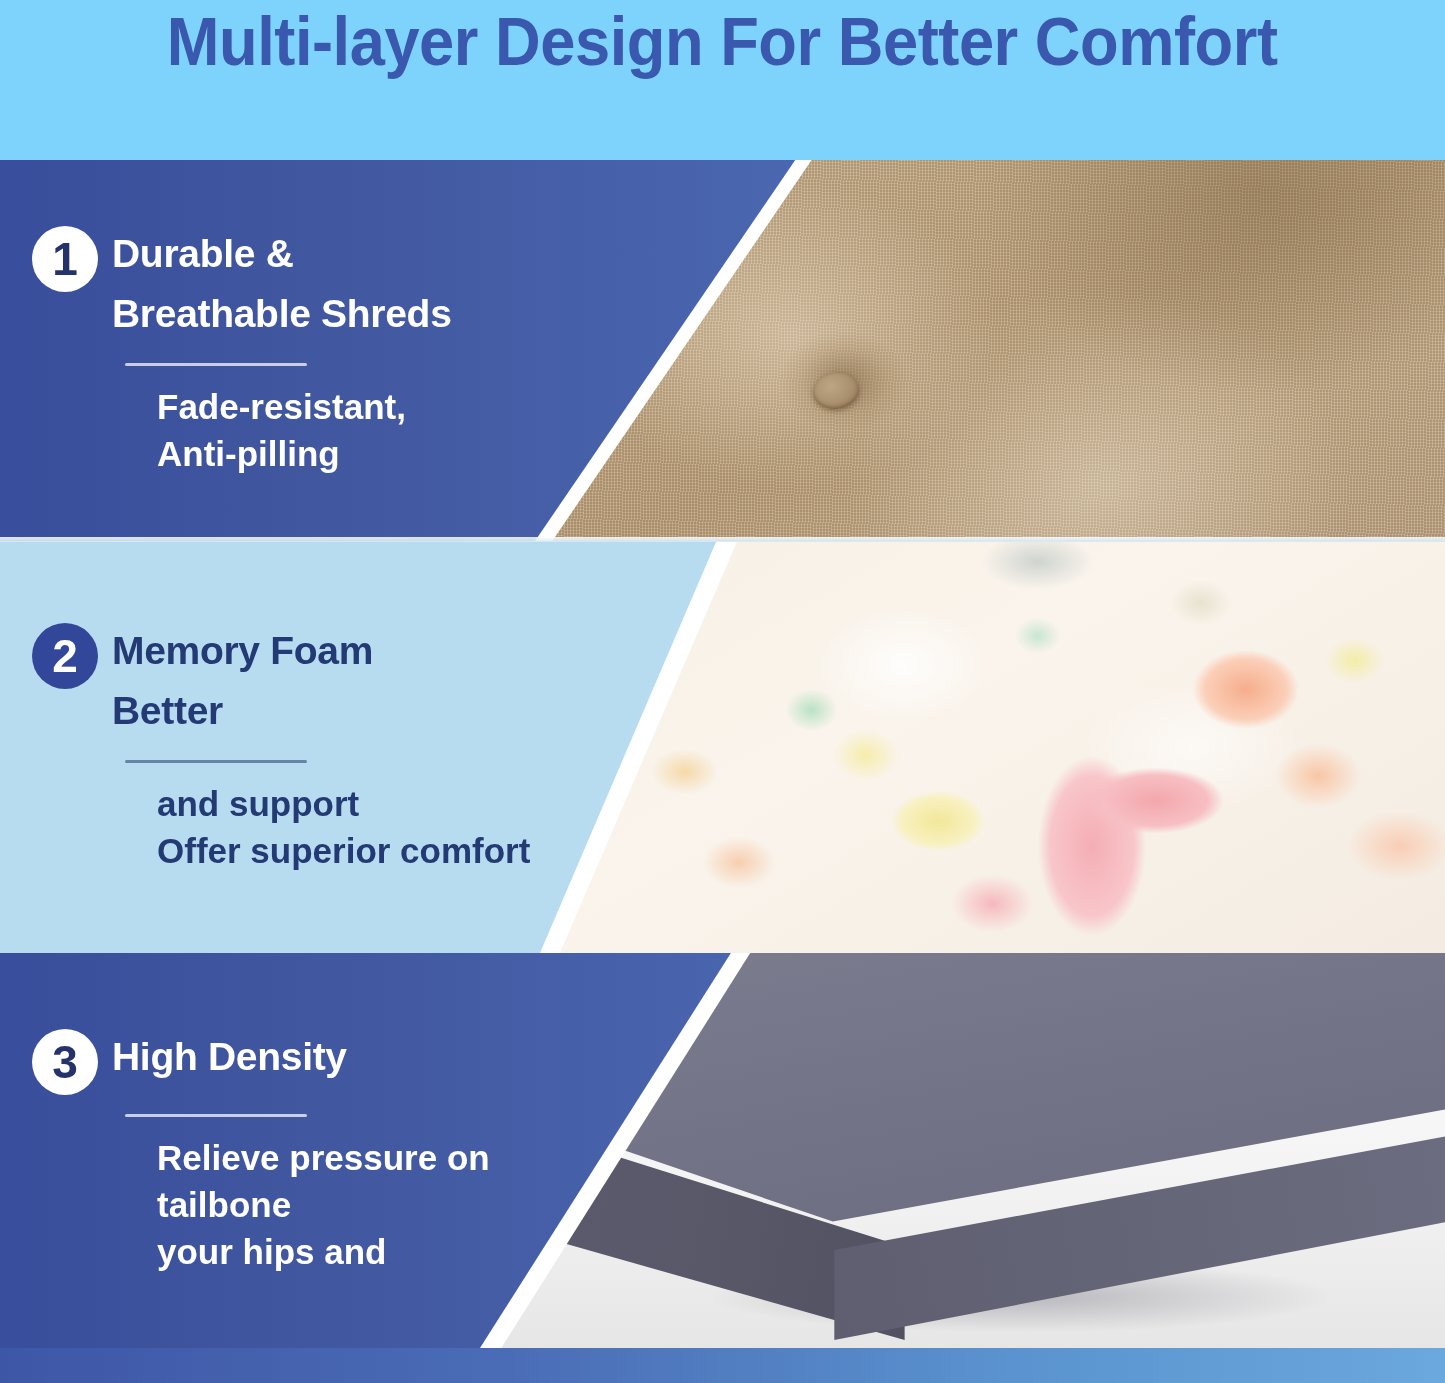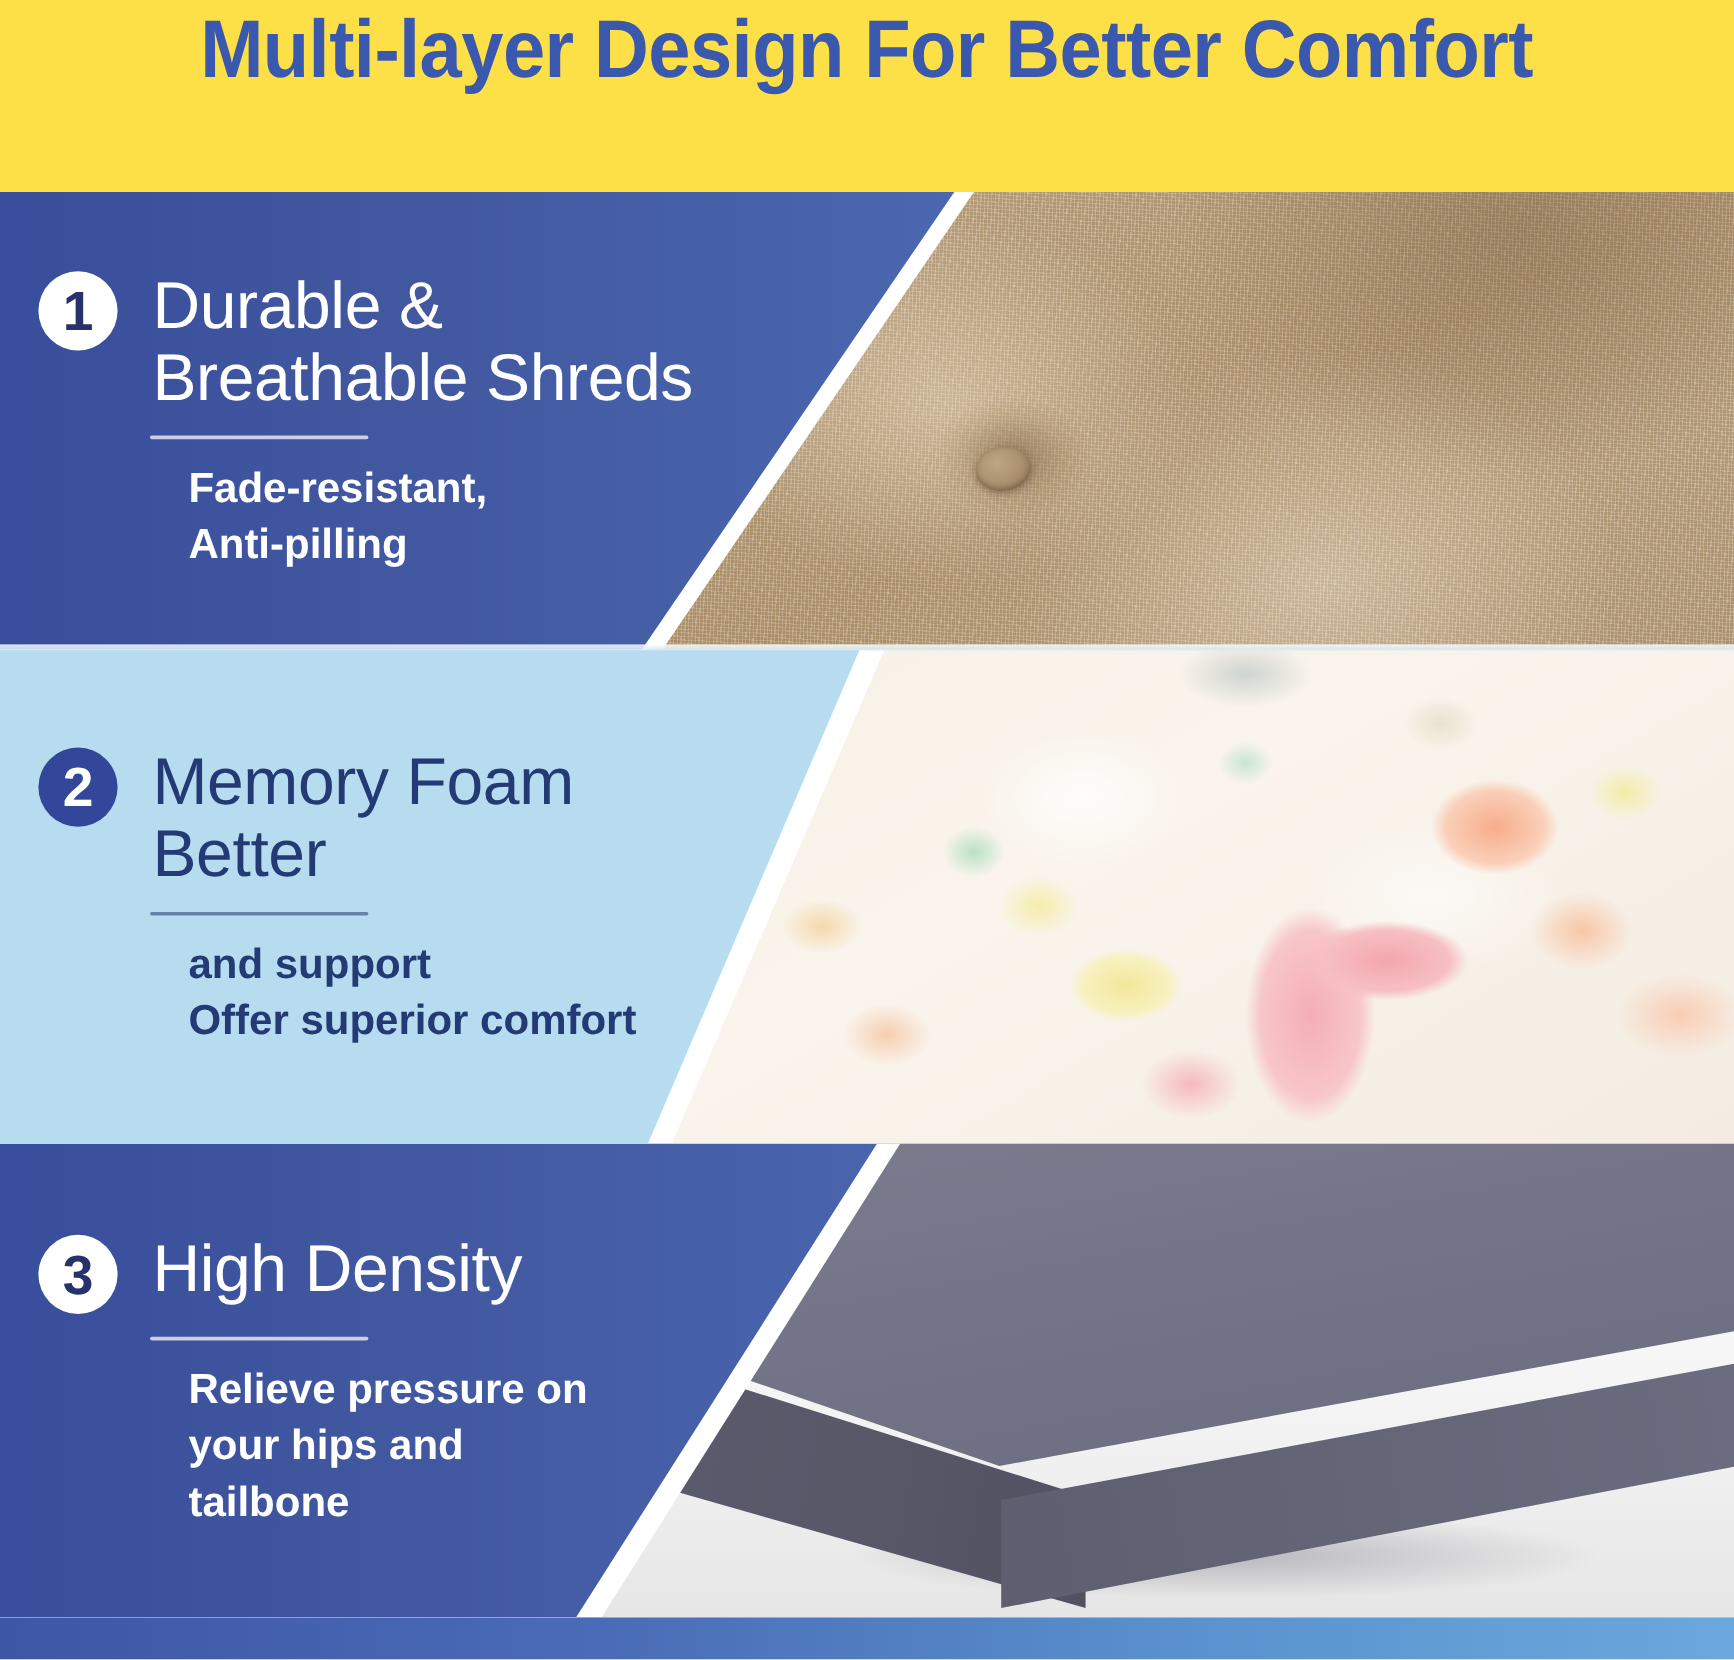--- a/index.html
+++ b/index.html
@@ -21,21 +21,21 @@
     background: #ffffff;
   }
 
   
   .title-band {
     position: absolute;
     left: 0;
     top: 0;
     width: 1445px;
     height: 160px;
-    background: #fde047;
+    background: #7dd3fc;
     display: flex;
     align-items: flex-start;
     justify-content: center;
     padding-top: 2px;
     box-sizing: border-box;
   }
   .title-text {
     font-family: "Liberation Sans", sans-serif;
     font-weight: bold;
     font-size: 68px;
@@ -232,26 +232,25 @@
     justify-content: center;
     font-size: 46px;
     font-weight: bold;
     line-height: 1;
     margin-top: 2px;
   }
   .badge-on-dark { background: #ffffff; color: #26336b; }
   .badge-on-light { background: #33479a; color: #ffffff; }
 
   .headline {
-    font-weight: normal;
-    font-size: 55px;
+    font-weight: bold;
+    font-size: 39px;
     line-height: 60px;
     letter-spacing: -0.3px;
     max-width: 560px;
-    margin-left: 15px;
   }
   .headline .l2 { display: block; }
   .head-dark  { color: #ffffff; }
   .head-light { color: #233a74; }
 
   .rule {
     height: 3px;
     width: 182px;
     margin: 19px 0 17px 93px;
     border-radius: 2px;
@@ -373,21 +372,21 @@
     <div class="content">
       <div class="head-row">
         <div class="badge badge-on-dark">3</div>
         <div class="headline head-dark">
           <span>High Density</span>
         </div>
       </div>
       <div class="rule rule-on-dark"></div>
       <div class="sub sub-dark">
         <span class="sl">Relieve pressure on</span>
+        <span class="sl">tailbone</span>
         <span class="sl">your hips and</span>
-        <span class="sl">tailbone</span>
       </div>
     </div>
   </div>
 
   <div class="footer-strip"></div>
 
 </div>
 
 </body></html>

